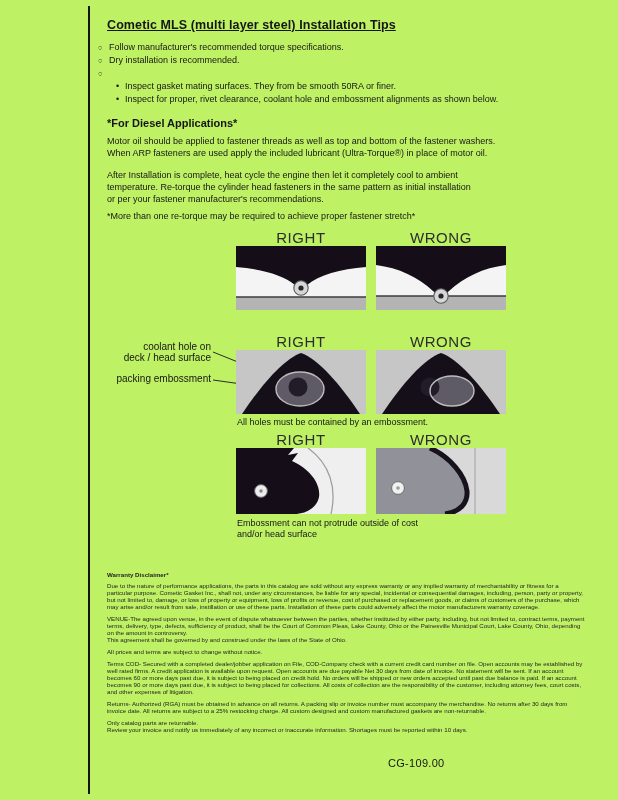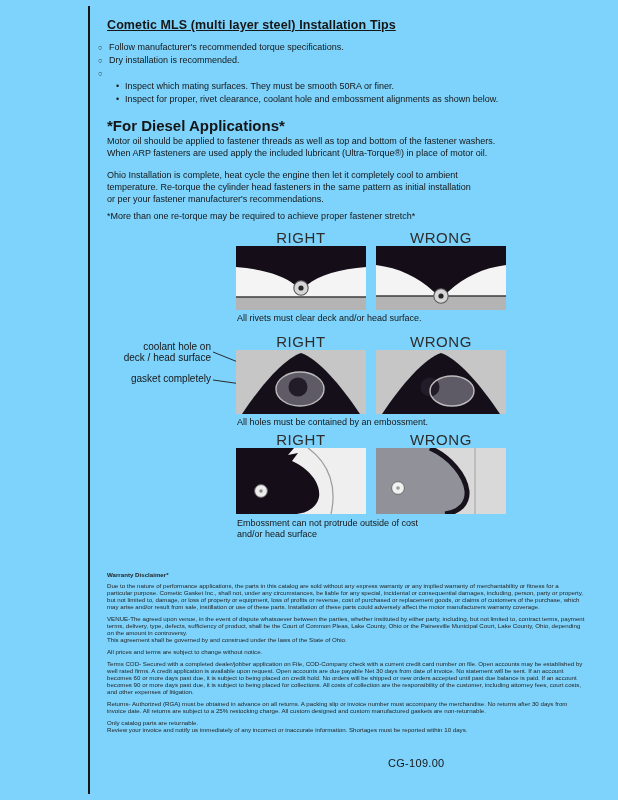--- a/index.html
+++ b/index.html
@@ -1,31 +1,31 @@
 <!DOCTYPE html>
 <html><head>
 <meta charset="utf-8">
 <style>
   * { margin:0; padding:0; box-sizing:border-box; }
   html,body { background:#ffffff; }
   .page {
-    position:relative; width:618px; height:800px; background:#7dd3fc;
+    position:relative; width:618px; height:800px; background:#bef264;
     font-family:"Liberation Sans","DejaVu Sans",sans-serif; color:#161616; overflow:hidden;
   }
   .rule-left { position:absolute; left:88px; top:6px; width:2px; height:788px; background:#151515; }
   .title {
     position:absolute; left:107px; top:18px; font-size:12.5px; font-weight:bold;
     text-decoration:underline; white-space:nowrap; letter-spacing:.1px;
   }
   .tips { position:absolute; left:98px; top:41px; font-size:9px; line-height:13px; }
   .tip-row { display:flex; white-space:nowrap; }
   .tip-row .marker { width:11px; flex:0 0 11px; font-size:7.5px; line-height:13px; }
   .tip-sub { margin-left:18px; }
   .tip-sub .marker { width:9px; flex:0 0 9px; font-size:9px; }
-  .diesel-heading { position:absolute; left:107px; top:117px; font-size:15px; font-weight:bold; white-space:nowrap; }
+  .diesel-heading { position:absolute; left:107px; top:117px; font-size:11px; font-weight:bold; white-space:nowrap; }
   .para { position:absolute; left:107px; font-size:9px; line-height:12px; white-space:pre-line; width:460px; }
   .p1 { top:135px; }
   .p2 { top:169px; }
   .note { top:210px; white-space:nowrap; }
   .dg-hdr { position:absolute; width:130px; text-align:center; font-size:15px; color:#2d2d2d; letter-spacing:.6px; white-space:nowrap; }
   .hdr-r1 { top:229px; } .hdr-r2 { top:333px; } .hdr-r3 { top:431px; }
   .col-left { left:236px; } .col-right { left:376px; }
   .panel { position:absolute; width:130px; height:64px; }
   .panel.tall { height:66px; }
   .panel svg { display:block; width:100%; height:100%; }
@@ -59,32 +59,32 @@
     </div>
     <div class="tip-row">
       <span class="marker">○</span>
       <span>Dry installation is recommended.</span>
     </div>
     <div class="tip-row">
       <span class="marker">○</span>
     </div>
     <div class="tip-row tip-sub">
       <span class="marker">•</span>
-      <span>Inspect which mating surfaces.  They must be smooth 50RA or finer.</span>
+      <span>Inspect gasket mating surfaces.  They from be smooth 50RA or finer.</span>
     </div>
     <div class="tip-row tip-sub">
       <span class="marker">•</span>
       <span>Inspect for proper, rivet clearance, coolant hole and embossment alignments as shown below.</span>
     </div>
   </div>
 
   <div class="diesel-heading">*For Diesel Applications*</div>
   <div class="para p1">Motor oil should be applied to fastener threads as well as top and bottom of the fastener washers.
 When ARP fasteners are used apply the included lubricant (Ultra-Torque®) in place of motor oil.</div>
-  <div class="para p2">Ohio Installation is complete, heat cycle the engine then let it completely cool to ambient
+  <div class="para p2">After Installation is complete, heat cycle the engine then let it completely cool to ambient
 temperature. Re-torque the cylinder head fasteners in the same pattern as initial installation
 or per your fastener manufacturer's recommendations.</div>
   <div class="para note">*More than one re-torque may be required to achieve proper fastener stretch*</div>
 
   <div class="dg-hdr hdr-r1 col-left">RIGHT</div>
   <div class="dg-hdr hdr-r1 col-right">WRONG</div>
 
   <div class="panel pnl-r1 col-left">
     <svg viewBox="0 0 130 64" preserveAspectRatio="none">
       <rect width="130" height="64" fill="#f4f4f4"></rect>
@@ -98,28 +98,27 @@
   <div class="panel pnl-r1 col-right">
     <svg viewBox="0 0 130 64" preserveAspectRatio="none">
       <rect width="130" height="64" fill="#f4f4f4"></rect>
       <rect y="50" width="130" height="14" fill="#b4b4b4"></rect>
       <line x1="0" y1="50" x2="130" y2="50" stroke="#3c3c3c" stroke-width="1.4"></line>
       <path d="M0 0 H130 V19 C107 22 88 31 73 45 Q65 53 57 45 C42 31 23 22 0 19 Z" fill="#150d18"></path>
       <circle cx="65" cy="50" r="7.2" fill="#d6d6d6" stroke="#5a5a5a" stroke-width="1.1"></circle>
       <circle cx="65" cy="50" r="2.6" fill="#262626"></circle>
     </svg>
   </div>
-  <div class="caption cap1">All rivets must clear deck and/or head surface.</div>
 
   <div class="dg-hdr hdr-r2 col-left">RIGHT</div>
   <div class="dg-hdr hdr-r2 col-right">WRONG</div>
 
   <div class="callout callout-coolant">coolant hole on
 deck / head surface</div>
-  <div class="callout callout-emboss">gasket completely</div>
+  <div class="callout callout-emboss">packing embossment</div>
   <div class="pointers">
     <svg viewBox="0 0 100 50">
       <line x1="3" y1="6" x2="80" y2="37" stroke="#2a2a2a" stroke-width="1"></line>
       <line x1="3" y1="34" x2="60" y2="42" stroke="#2a2a2a" stroke-width="1"></line>
     </svg>
   </div>
 
   <div class="panel pnl-r2 col-left">
     <svg viewBox="0 0 130 64" preserveAspectRatio="none">
       <rect width="130" height="64" fill="#c6c6c6"></rect>

